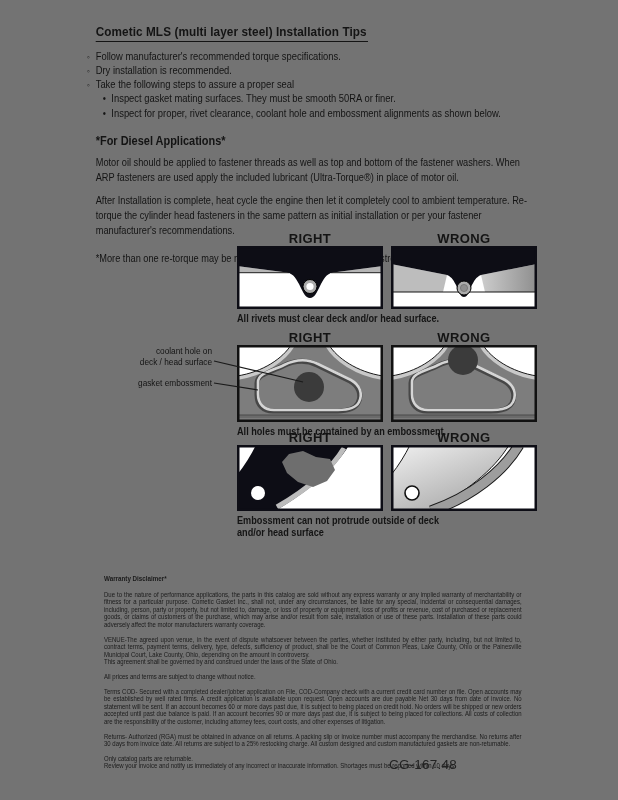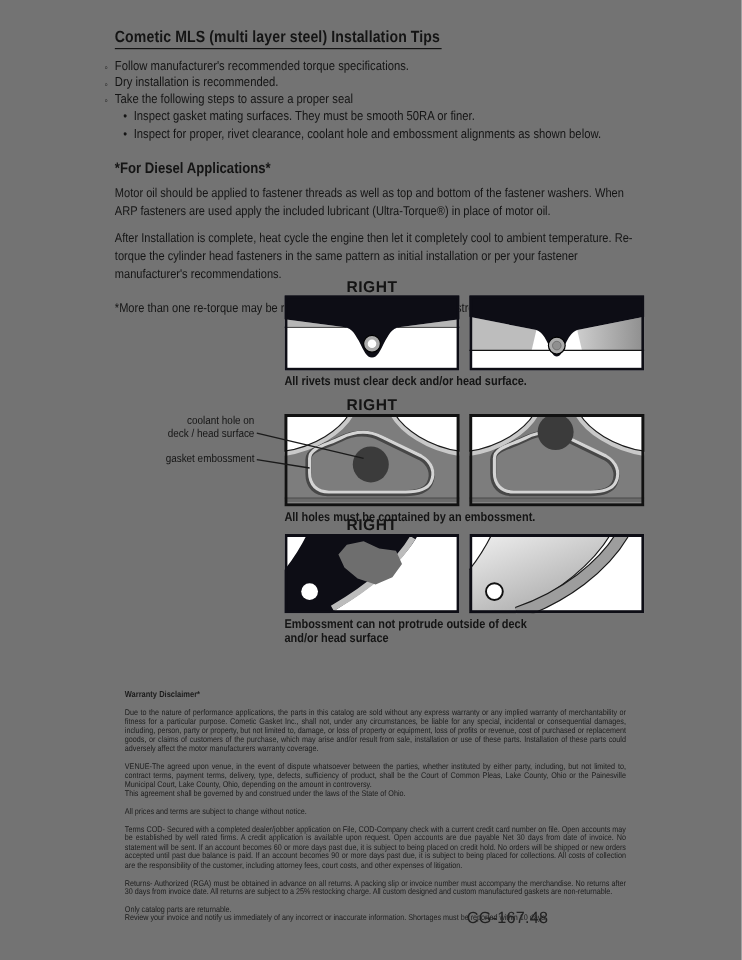--- a/index.html
+++ b/index.html
@@ -18,21 +18,21 @@
   .bullet{position:relative;padding-left:10px;font-size:10.8px;line-height:14.3px;white-space:nowrap;}
   .bullet .mk{position:absolute;left:0;top:1px;font-size:9px;}
   .bullet.sub{margin-left:18px;}
   .bullet.sub .mk{font-size:10.5px;top:0;}
   .dheading{font-size:12.6px;font-weight:bold;margin:14px 0 7px 10px;}
   .para{font-size:10.6px;line-height:15px;margin:0 0 8px 10px;width:500px;}
   .note{font-size:10.6px;line-height:15px;margin:13px 0 0 10px;white-space:nowrap;}
 
   
   .fig{position:absolute;left:237px;width:310px;}
-  .labels{display:flex;height:15px;}
+  .labels{display:flex;height:15px;align-items:flex-end;}
   .labels span{width:146px;text-align:center;font-size:13px;font-weight:bold;letter-spacing:.4px;}
   .labels span + span{margin-left:8px;margin-top:43px;}
   .boxes{display:flex;gap:8px;margin-top:0;}
   .boxes svg{display:block;}
   .caption{margin-top:3px;font-size:10.5px;font-weight:bold;white-space:nowrap;line-height:12px;}
 
   
   .callout{position:absolute;width:122px;text-align:right;font-size:9.5px;line-height:11.3px;
            transform:scaleX(0.87);transform-origin:right top;white-space:nowrap;}
   .callout-lines{position:absolute;left:212px;top:356px;}

